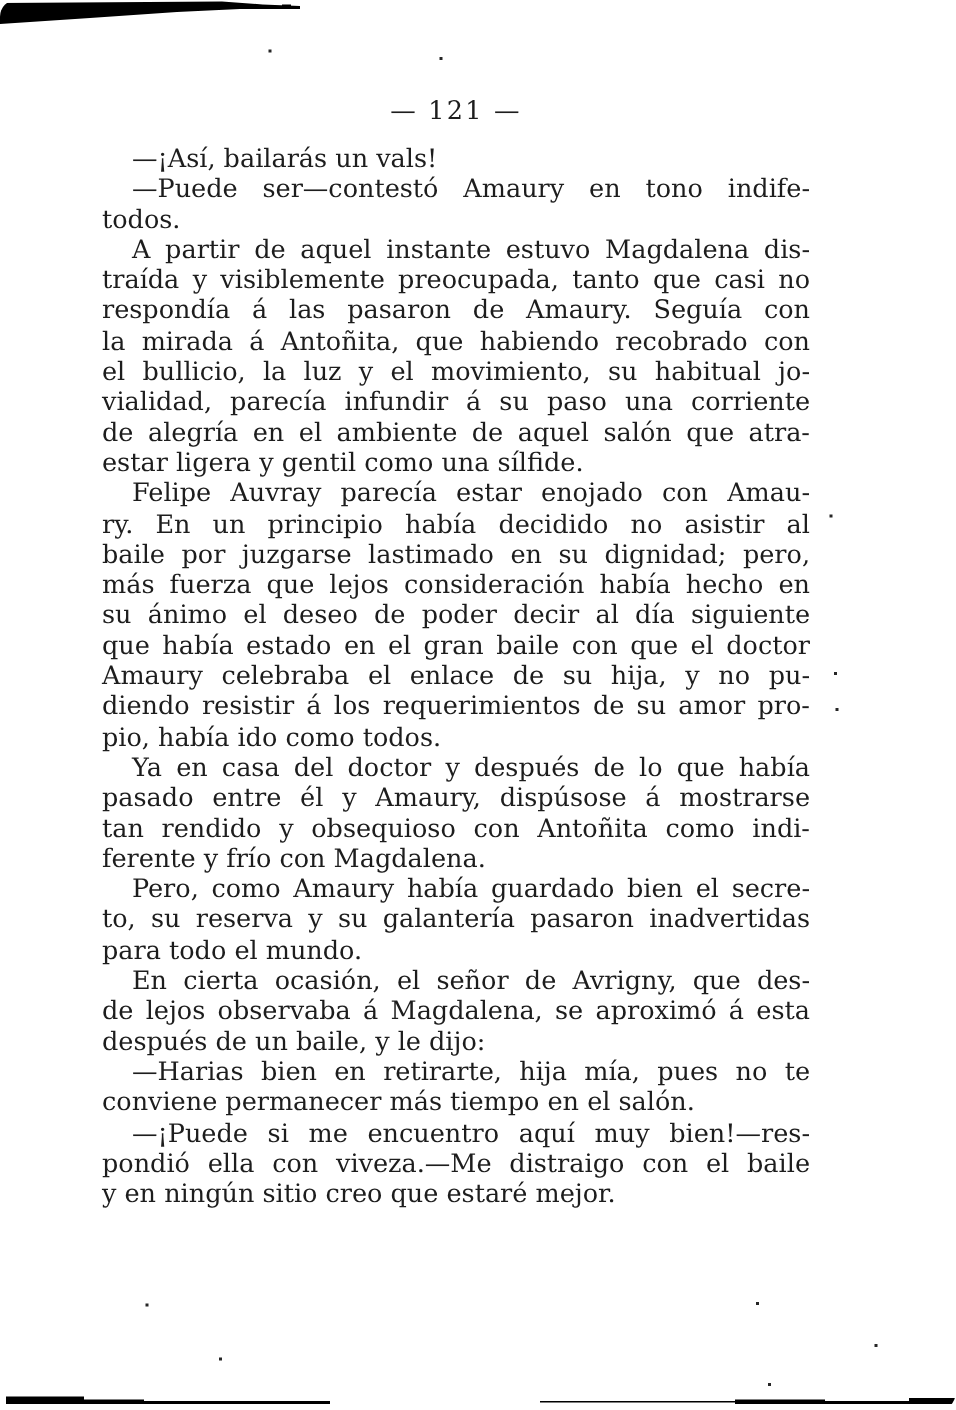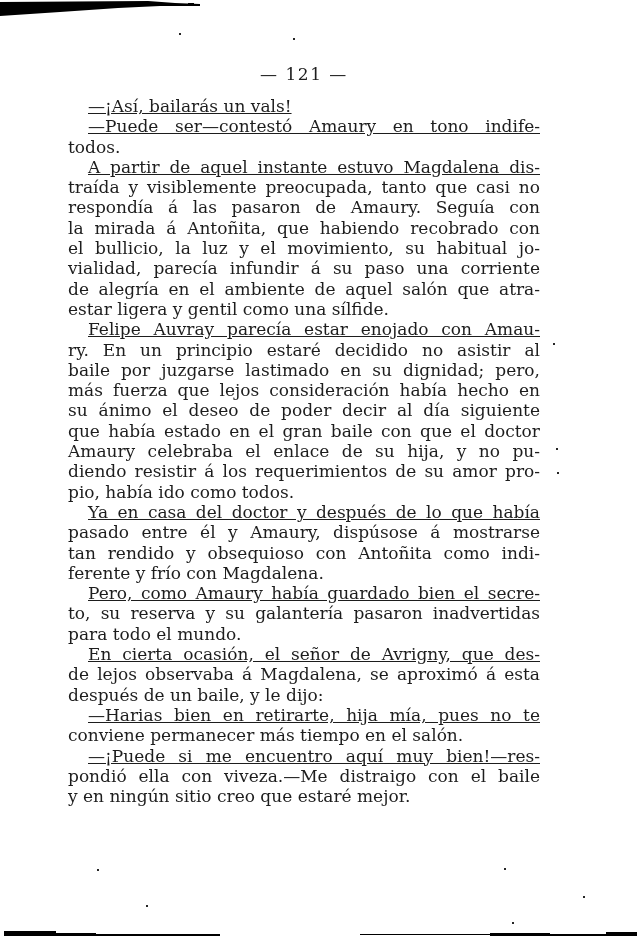--- a/index.html
+++ b/index.html
@@ -8,20 +8,21 @@
     background: #ffffff;
   }
   #stage {
     position: relative;
     width: 637px;
     height: 940px;
     background: #ffffff;
     overflow: hidden;
     font-family: "DejaVu Serif", serif;
     color: #1d1d1d;
+    border-radius: 11px;
   }
 
   
   .artifact { position: absolute; background: #000; }
   #top-wedge {
     position: absolute;
     top: 0; left: 0;
     width: 637px; height: 20px;
   }
   .speck {
@@ -53,21 +54,20 @@
     height: 20.3px;
     line-height: 20.3px;
     text-align: left;
   }
   .line.just {
     text-align: justify;
     text-align-last: justify;
   }
   .line.indent {
     text-indent: 20px;
-    text-decoration: underline;
   }
 </style>
 </head>
 <body>
 
 <div id="stage">
 
   <svg id="top-wedge" viewBox="0 0 637 20" xmlns="http://www.w3.org/2000/svg" aria-hidden="true">
     <polygon points="0,2 148,1 175,3 200,4 200,6 160,6 118,8 60,12 0,16" fill="#000"></polygon>
     <rect x="188" y="3" width="6" height="2" fill="#000"></rect>
@@ -81,21 +81,21 @@
       <div class="line">todos.</div>
       <div class="line indent just">A partir de aquel instante estuvo Magdalena dis-</div>
       <div class="line just">traída y visiblemente preocupada, tanto que casi no</div>
       <div class="line just">respondía á las pasaron de Amaury. Seguía con</div>
       <div class="line just">la mirada á Antoñita, que habiendo recobrado con</div>
       <div class="line just">el bullicio, la luz y el movimiento, su habitual jo-</div>
       <div class="line just">vialidad, parecía infundir á su paso una corriente</div>
       <div class="line just">de alegría en el ambiente de aquel salón que atra-</div>
       <div class="line">estar ligera y gentil como una sílfide.</div>
       <div class="line indent just">Felipe Auvray parecía estar enojado con Amau-</div>
-      <div class="line just">ry. En un principio estaré decidido no asistir al</div>
+      <div class="line just">ry. En un principio había decidido no asistir al</div>
       <div class="line just">baile por juzgarse lastimado en su dignidad; pero,</div>
       <div class="line just">más fuerza que lejos consideración había hecho en</div>
       <div class="line just">su ánimo el deseo de poder decir al día siguiente</div>
       <div class="line just">que había estado en el gran baile con que el doctor</div>
       <div class="line just">Amaury celebraba el enlace de su hija, y no pu-</div>
       <div class="line just">diendo resistir á los requerimientos de su amor pro-</div>
       <div class="line">pio, había ido como todos.</div>
       <div class="line indent just">Ya en casa del doctor y después de lo que había</div>
       <div class="line just">pasado entre él y Amaury, dispúsose á mostrarse</div>
       <div class="line just">tan rendido y obsequioso con Antoñita como indi-</div>

